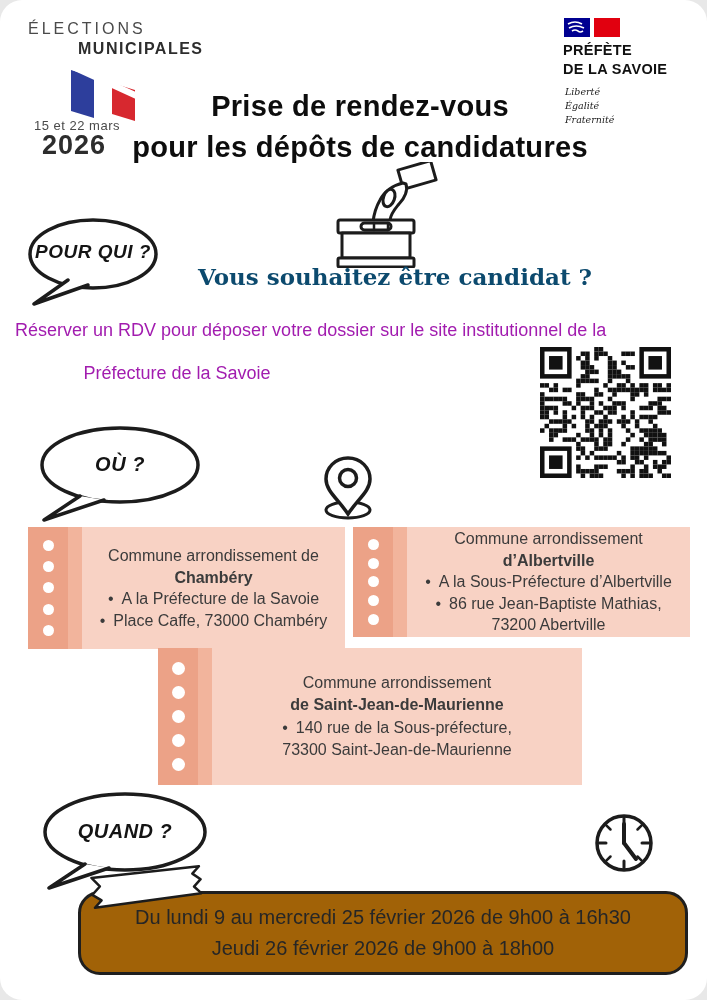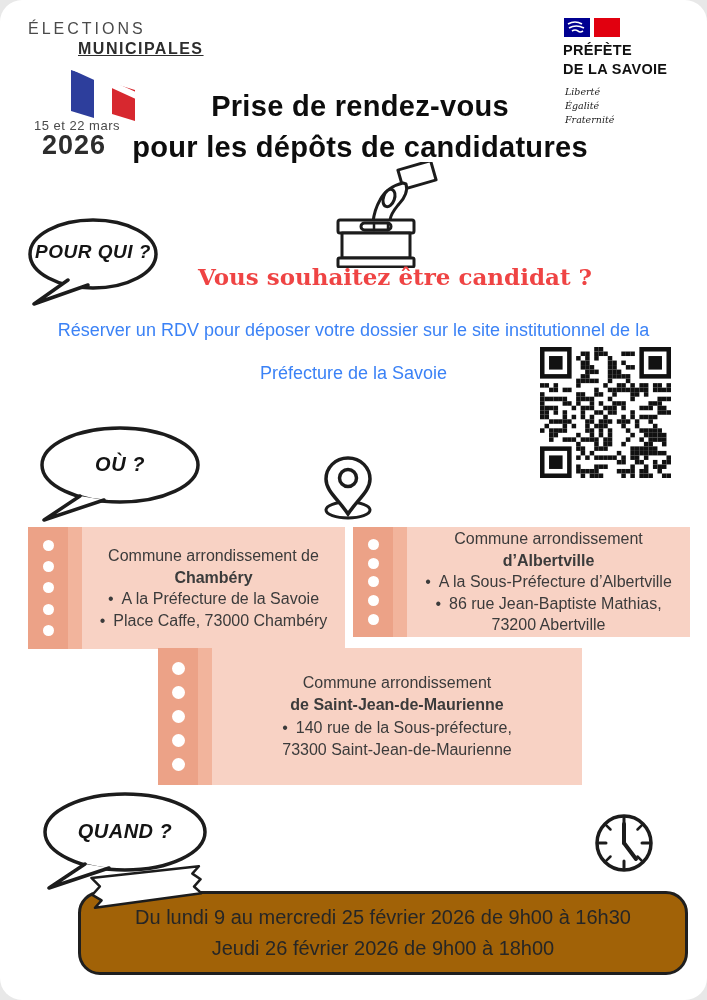--- a/index.html
+++ b/index.html
@@ -3,21 +3,21 @@
 <meta charset="utf-8">
 <style>
   html,body{margin:0;padding:0;background:#e8e8e8;}
   .poster{position:relative;width:707px;height:1000px;background:#ffffff;overflow:hidden;
           font-family:"Liberation Sans",sans-serif;color:#2f2f2f;margin:0 auto;border-radius:22px;}
   .abs{position:absolute;}
 
   
   .elec{left:28px;top:20px;width:215px;}
   .elec-l1{font-size:16px;letter-spacing:3px;color:#4a4a4a;}
-  .elec-l2{font-size:16px;font-weight:700;letter-spacing:1.5px;color:#2d2d2d;margin-left:50px;margin-top:2px;text-decoration:underline;}
+  .elec-l2{font-size:16px;font-weight:700;letter-spacing:1.5px;color:#2d2d2d;margin-left:50px;margin-top:2px;}
   .elec-flag{left:40px;top:46px;}
   .elec-dates{left:6px;top:98px;font-size:13px;color:#4a4a4a;letter-spacing:.5px;}
   .elec-year{left:14px;top:110px;font-size:27px;font-weight:700;color:#2d2d2d;letter-spacing:1px;}
 
   
   .pref{left:563px;top:18px;width:140px;}
   .pref-name{font-size:14.5px;font-weight:700;color:#101010;line-height:1.3;margin-top:4px;letter-spacing:.3px;}
   .pref-motto{font-family:"DejaVu Serif",serif;font-style:italic;font-size:9.5px;color:#222;
               line-height:1.5;margin-top:6px;margin-left:2px;}
 
@@ -25,22 +25,22 @@
   .title{left:30px;top:86px;width:660px;text-align:center;font-size:29px;font-weight:700;
          color:#0d0d0d;line-height:41px;letter-spacing:.3px;}
 
   
   .bubble{position:absolute;}
   .bubble-label{position:absolute;display:flex;align-items:center;justify-content:center;
                 font-weight:700;font-style:italic;color:#141414;letter-spacing:.5px;}
 
   
   .question{left:185px;top:263px;width:420px;text-align:center;font-family:"DejaVu Serif",serif;
-            font-weight:700;font-size:23px;color:#ef4444;}
-  .instruction{left:15px;top:316px;width:677px;text-align:center;font-size:18px;color:#3b82f6;line-height:28px;}
+            font-weight:700;font-size:23px;color:#0c4a6e;}
+  .instruction{left:15px;top:316px;width:677px;text-align:left;font-size:18px;color:#a21caf;line-height:28px;}
   .instruction .l2{width:540px;margin:15px auto;}
 
   
   .ticket{position:absolute;background:#f8d2c4;display:flex;}
   .stub{width:40px;background:#eca287;display:flex;flex-direction:column;justify-content:space-around;
         align-items:center;padding:8px 0;box-sizing:border-box;}
   .stub-band{width:14px;background:#f2b49c;}
   .dot{width:11px;height:11px;border-radius:50%;background:#ffffff;}
   .ticket-body{flex:1;display:flex;flex-direction:column;justify-content:center;align-items:center;
                font-size:16px;color:#3b3b3b;line-height:21.5px;padding:4px 8px;box-sizing:border-box;}

